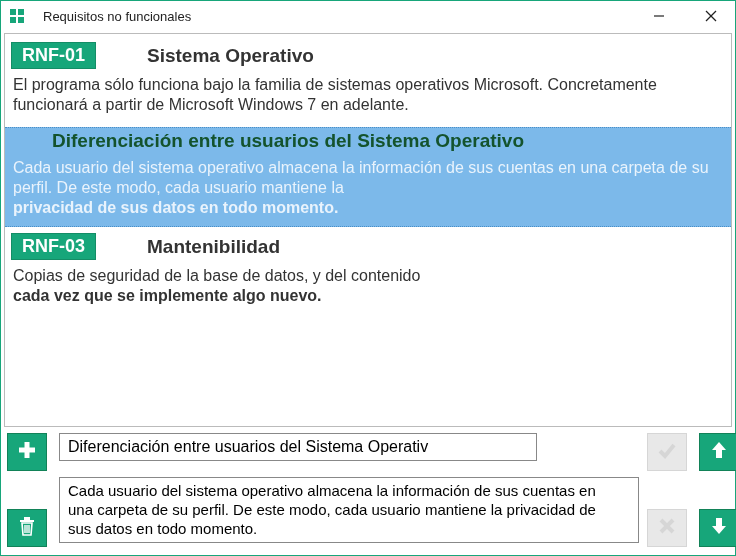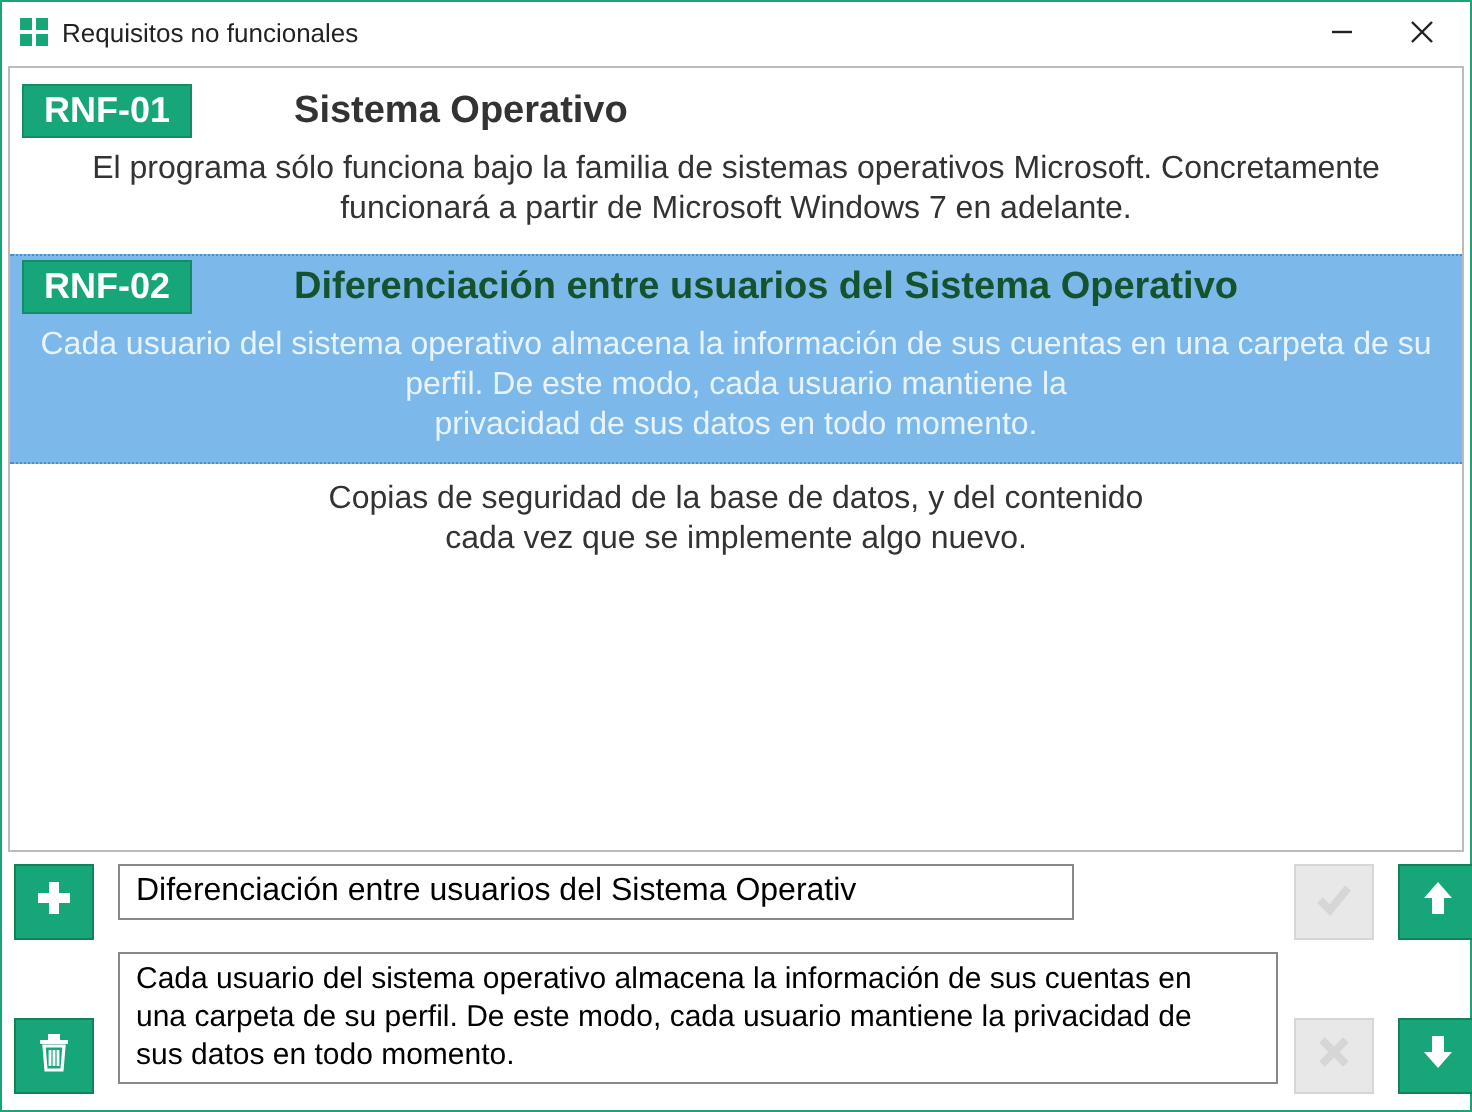--- a/index.html
+++ b/index.html
@@ -1,23 +1,23 @@
 <!DOCTYPE html>
 <html><head>
 <meta charset="utf-8">
 <style>
   * { box-sizing: border-box; margin: 0; padding: 0; }
   html, body { width: 736px; height: 556px; font-family: "Segoe UI", Arial, sans-serif; background: #fff; overflow: hidden; }
   .window { width: 736px; height: 556px; border: 1px solid #17a67a; display: flex; flex-direction: column; background: #fff; }
-  .titlebar { height: 30px; display: flex; align-items: center; padding: 0 4px 0 8px; color: #222; font-size: 13px; }
+  .titlebar { height: 30px; display: flex; align-items: center; padding: 0 4px 0 8px; color: #222; font-size: 13px; gap: 12px; }
   .titlebar .appicon { width: 16px; height: 16px; margin-right: 6px; display: inline-flex; align-items: center; justify-content: center; }
   .titlebar .spacer { flex: 1; }
   .titlebar .ctl { width: 40px; height: 28px; display: flex; align-items: center; justify-content: center; font-size: 14px; color: #222; cursor: default; }
   .titlebar .ctl.minimize svg, .titlebar .ctl.close svg { pointer-events: none; }
-  .content { flex: 1; border: 1px solid #bbb; margin: 2px 3px 0 3px; overflow: auto; padding: 6px 0 0 0; background: #fff; text-align: center; }
+  .content { flex: 1; border: 1px solid #bbb; margin: 2px 3px 0 3px; overflow: auto; padding: 6px 0 0 0; background: #fff; }
   .req { margin: 0 0 4px 0; }
   .req .hdr { display: flex; align-items: center; gap: 10px; padding: 2px 6px; }
   .req .tag { background: #17a67a; color: #fff; font-weight: 700; font-size: 18px; padding: 2px 10px; border: 1px solid #148d66; }
   .req .title { font-weight: 700; font-size: 19px; color: #333; margin-left: 41px; }
   .req .body { font-size: 16px; color: #333; padding: 4px 8px 8px 8px; line-height: 1.25; }
   .req.selected { background: #7cb9ea; }
   .req.selected .hdr { background: #7cb9ea; border-top: 1px dotted #4a8fc8; }
   .req.selected .title { color: #14532d; }
   .req.selected .body { color: #e9f3fc; border-bottom: 1px dotted #4a8fc8; }
   .bottombar { padding: 6px 6px 8px 6px; display: grid; grid-template-columns: 44px 1fr 44px 44px; grid-template-rows: auto auto; gap: 6px 8px; align-items: start; }
@@ -25,21 +25,21 @@
   .btn.disabled { background: #e8e8e8; border: 1px solid #d6d6d6; }
   .input-title { grid-column: 2 / 3; grid-row: 1; height: 28px; border: 1px solid #888; padding: 2px 8px; font-size: 16px; font-family: inherit; width: 478px; }
   .textarea-wrap { grid-column: 2 / 3; grid-row: 2; position: relative; }
   .textarea { width: 580px; height: 66px; border: 1px solid #888; padding: 4px 18px 4px 8px; font-size: 15px; font-family: inherit; resize: none; line-height: 1.25; overflow-y: scroll; }
   .add-btn   { grid-column: 1; grid-row: 1; }
   .del-btn   { grid-column: 1; grid-row: 2; align-self: end; }
   .ok-btn    { grid-column: 3; grid-row: 1; }
   .cancel-btn{ grid-column: 3; grid-row: 2; align-self: end; }
   .up-btn    { grid-column: 4; grid-row: 1; }
   .down-btn  { grid-column: 4; grid-row: 2; align-self: end; }
-  .body br + span { display:inline; }
+  .body br + span { display:inline;font-weight:bold; }
 </style>
 </head>
 <body>
 
 <div class="window">
   <div class="titlebar">
     <span class="appicon">
       <svg width="14" height="14" viewBox="0 0 14 14">
           <rect x="0" y="0" width="6" height="6" fill="#17a67a"></rect>
           <rect x="8" y="0" width="6" height="6" fill="#17a67a"></rect>
@@ -66,30 +66,33 @@
     <div class="req">
       <div class="hdr">
         <span class="tag">RNF-01</span>
         <span class="title">Sistema Operativo</span>
       </div>
       <div class="body">El programa sólo funciona bajo la familia de sistemas operativos Microsoft. Concretamente funcionará a partir de Microsoft Windows 7 en adelante.</div>
     </div>
 
     <div class="req selected">
       <div class="hdr">
-        <span class="tag">RNF-02</span>
         <span class="title">Diferenciación entre usuarios del Sistema Operativo</span>
       </div>
       <div class="body">
         <span>Cada usuario del sistema operativo almacena la información de sus cuentas en una carpeta de su perfil. De este modo, cada usuario mantiene la</span><br>
         <span>privacidad de sus datos en todo momento.</span>
       </div>
     </div>
 
     <div class="req">
+      <div class="hdr">
+        <span class="tag">RNF-03</span>
+        <span class="title">Mantenibilidad</span>
+      </div>
       <div class="body">
         <span> Copias de seguridad de la base de datos, y del contenido</span><br>
         <span>cada vez que se implemente algo nuevo.</span>
       </div>
     </div>
   </div>
 
   <div class="bottombar">
     <div class="btn add-btn">
       <span>

